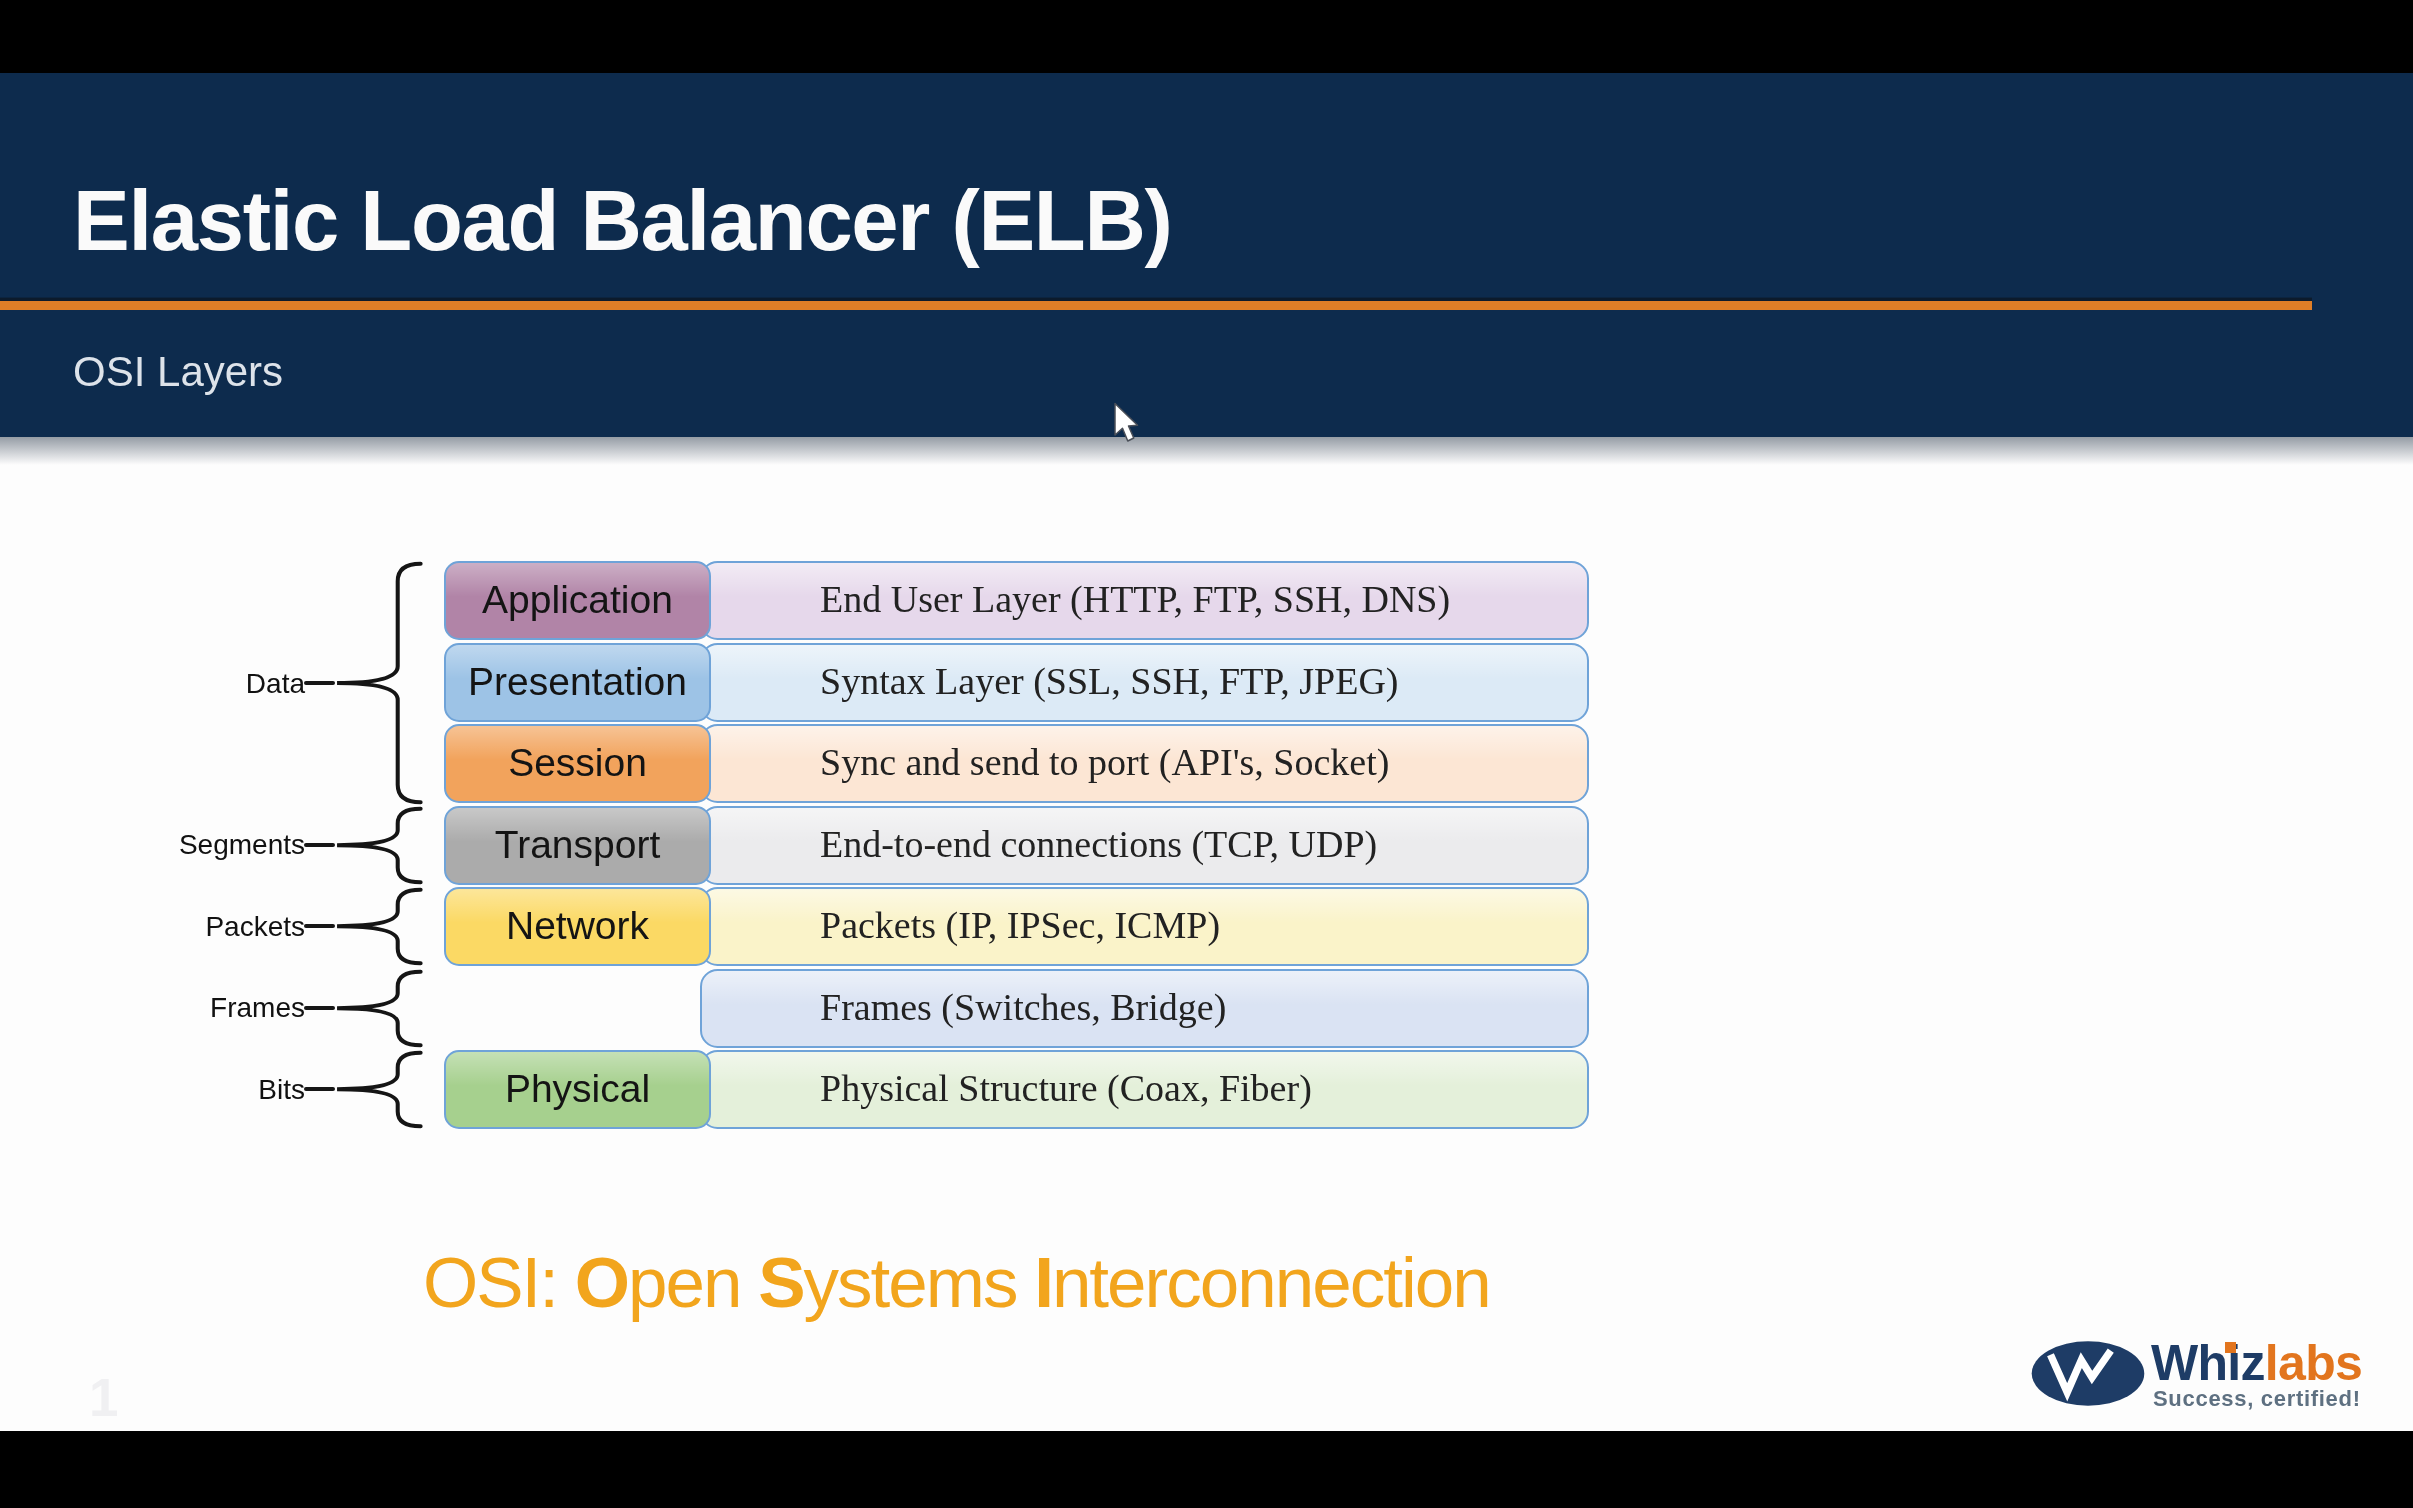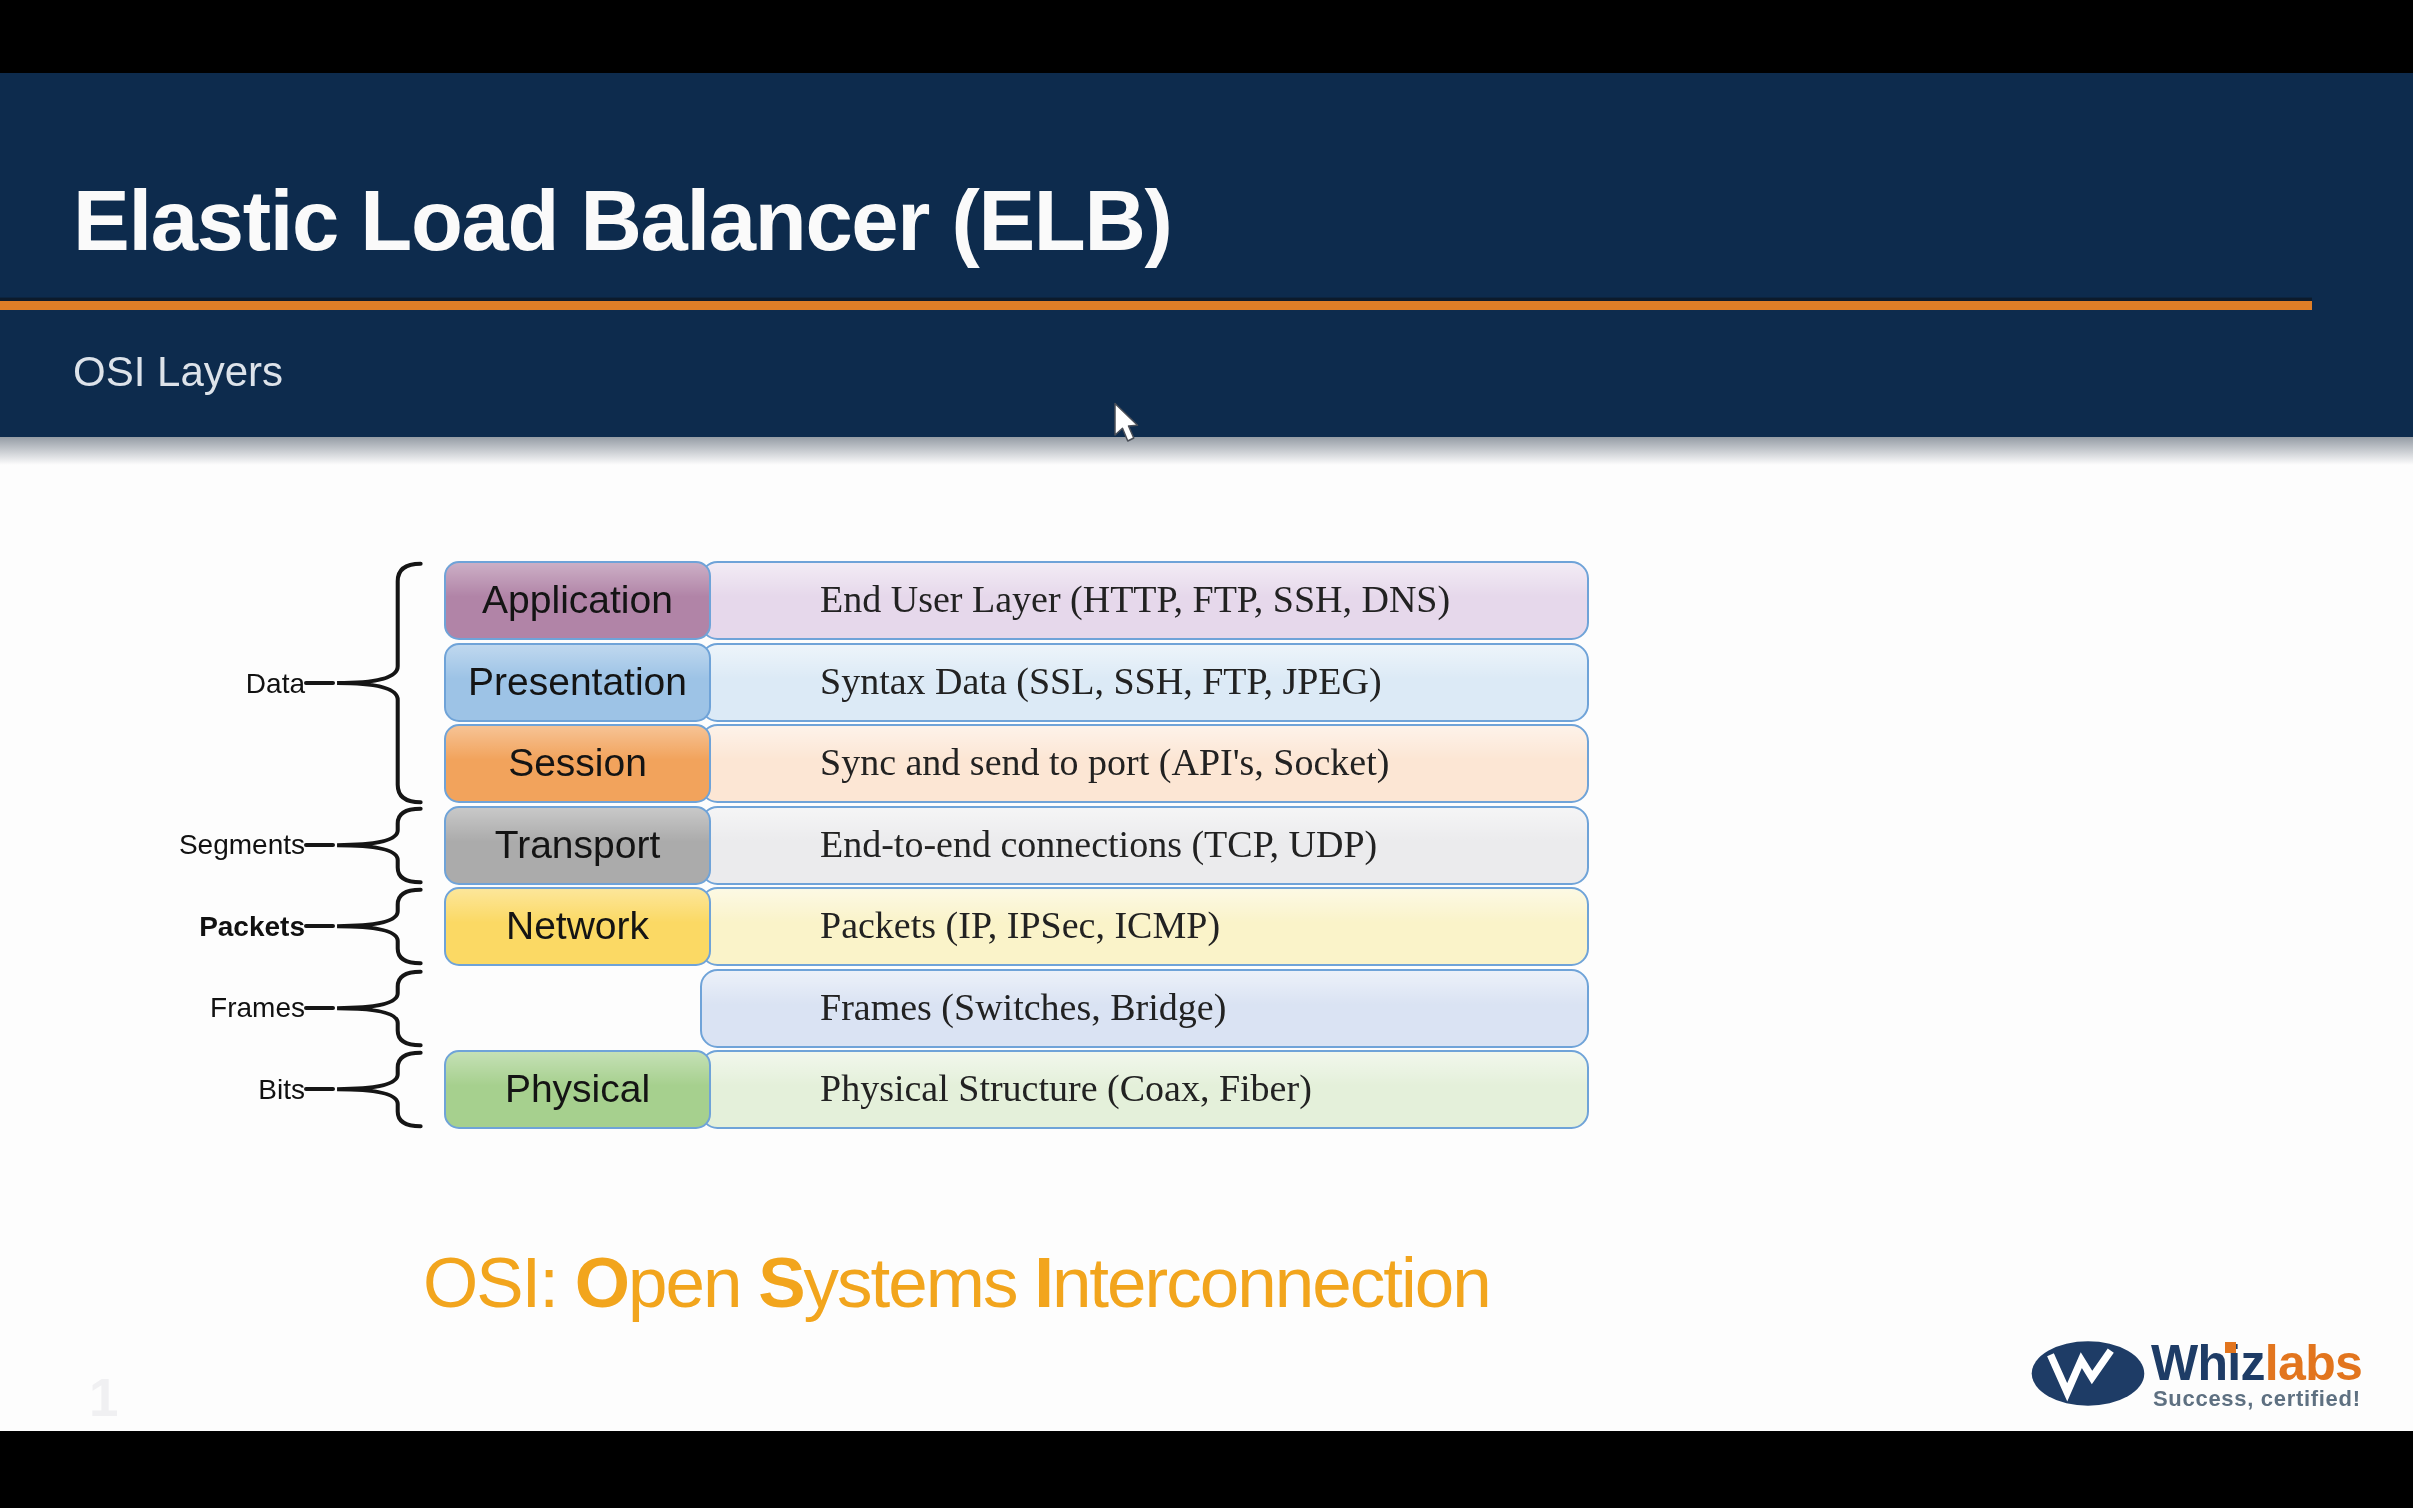--- a/index.html
+++ b/index.html
@@ -71,21 +71,21 @@
       <div id="slide-subtitle">OSI Layers</div>
     </div>
     <div id="header-shadow"></div>
 
     <svg id="cursor" viewBox="0 0 34 56">
       <path d="M3,2 L3,44 L13,35 L20,52 L28,48 L21,32 L33,31 Z" fill="#ffffff" stroke="#4a4f58" stroke-width="2" stroke-linejoin="round"></path>
     </svg>
 
     <div class="group-label" style="top:580px;">Data</div>
     <div class="group-label" style="top:741px;">Segments</div>
-    <div class="group-label" style="top:823px;font-weight:bold;">Packets</div>
+    <div class="group-label" style="top:823px;">Packets</div>
     <div class="group-label" style="top:904px;">Frames</div>
     <div class="group-label" style="top:986px;">Bits</div>
 
     <div class="dash" style="top:608px;"></div>
     <div class="dash" style="top:770px;"></div>
     <div class="dash" style="top:851px;"></div>
     <div class="dash" style="top:933px;"></div>
     <div class="dash" style="top:1014px;"></div>
 
     <svg class="brace" style="top:488px;height:244px;" viewBox="0 0 135 362">
@@ -108,21 +108,21 @@
       <div class="desc-box" style="background-color: rgb(230, 216, 235);">
         <span class="desc-text">End User Layer (HTTP, FTP, SSH, DNS)</span>
       </div>
       <div class="name-box" style="background-color: rgb(177, 132, 167);">
         <span class="name-text">Application</span>
       </div>
     </div>
 
     <div class="row" style="top:570px;">
       <div class="desc-box" style="background-color: rgb(220, 234, 246);">
-        <span class="desc-text">Syntax Data (SSL, SSH, FTP, JPEG)</span>
+        <span class="desc-text">Syntax Layer (SSL, SSH, FTP, JPEG)</span>
       </div>
       <div class="name-box" style="background-color: rgb(157, 195, 230);">
         <span class="name-text">Presentation</span>
       </div>
     </div>
 
     <div class="row" style="top:651px;">
       <div class="desc-box" style="background-color: rgb(252, 230, 212);">
         <span class="desc-text">Sync and send to port (API's, Socket)</span>
       </div>

